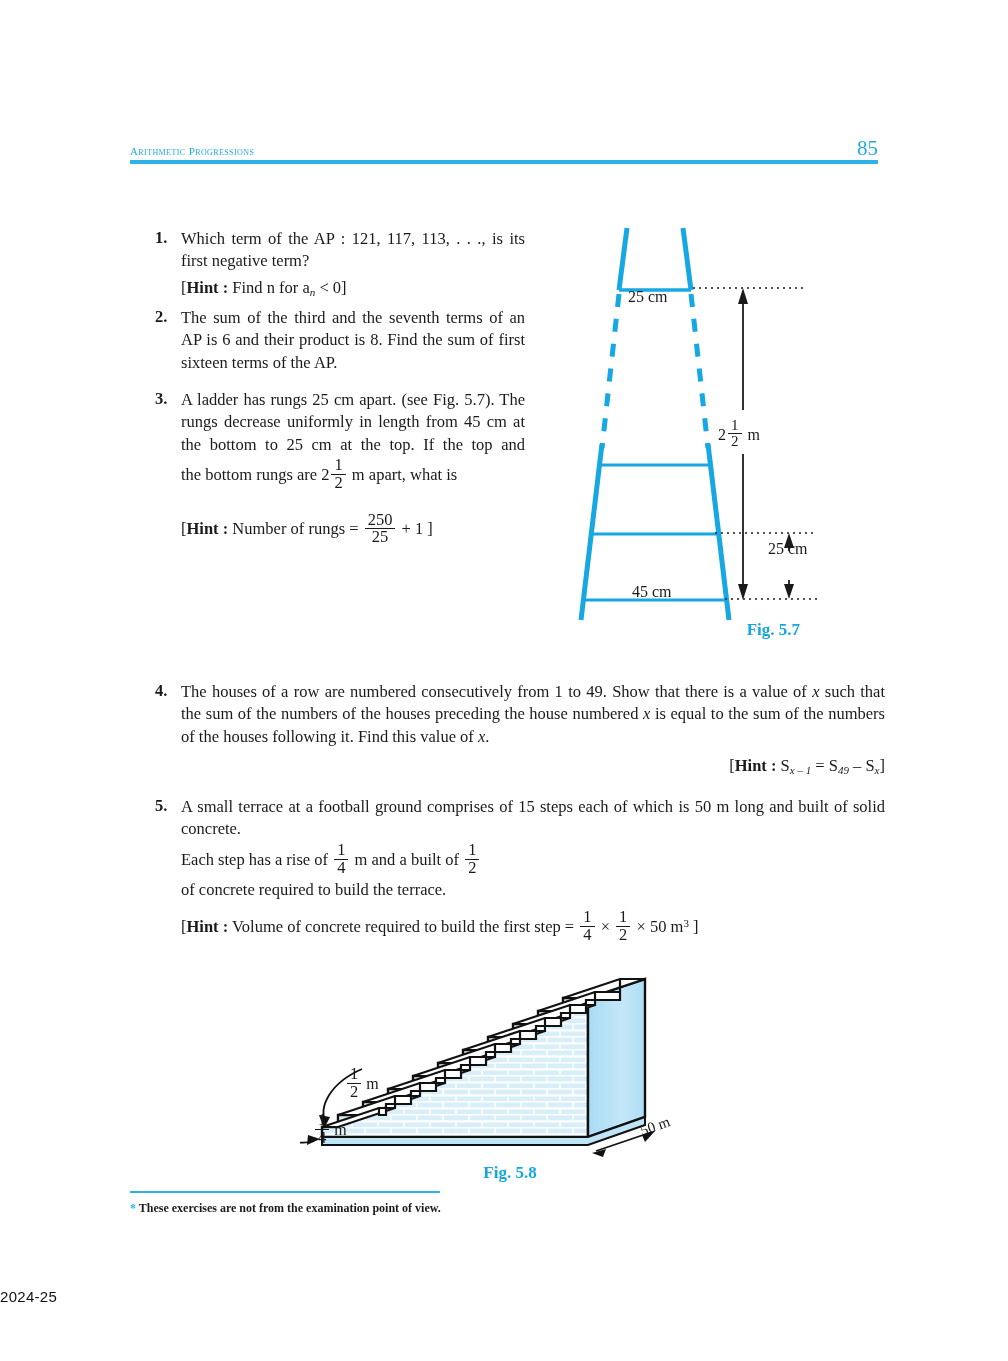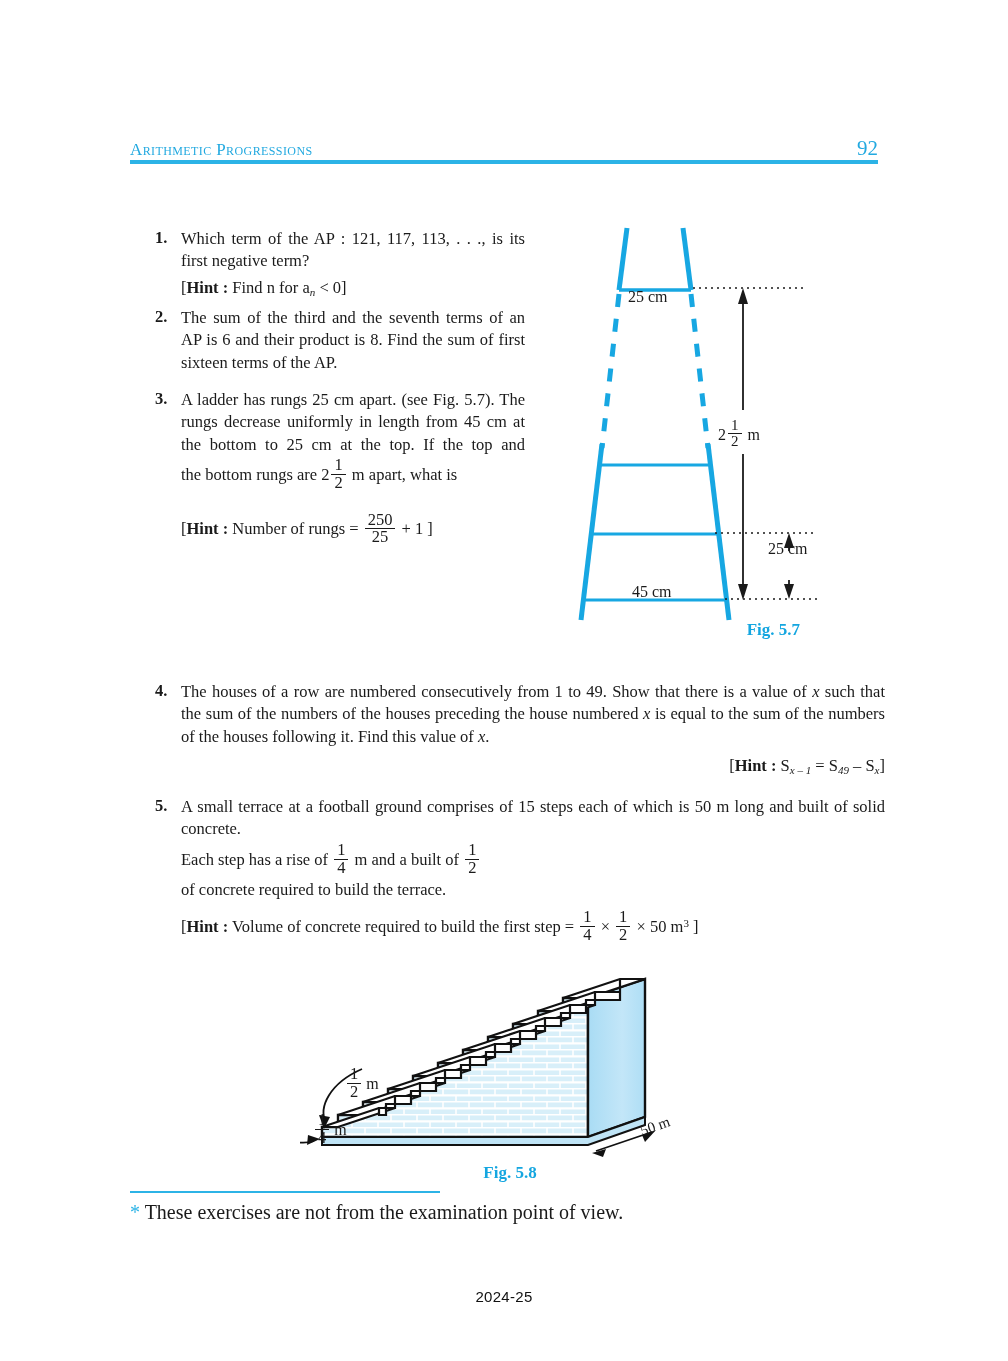--- a/index.html
+++ b/index.html
@@ -26,21 +26,21 @@
     position: absolute;
     left: 130px; top: 136px;
     width: 748px;
     display: flex;
     align-items: baseline;
     justify-content: space-between;
   }
   .header-title {
     color: #22a9e0;
     font-family: "Liberation Serif", serif;
-    font-size: 17px;
+    font-size: 11px;
     font-variant: small-caps;
     letter-spacing: 0.4px;
   }
   .header-pageno {
     color: #22a9e0;
     font-size: 21px;
   }
   .header-rule {
     position: absolute;
     left: 130px; top: 160px;
@@ -173,43 +173,44 @@
   .fn-rule {
     position: absolute;
     left: 130px; top: 1191px;
     width: 310px; height: 2px;
     background: #2cb3e6;
   }
   .footnote {
     position: absolute;
     left: 130px; top: 1201px;
     width: 740px;
-    font-size: 20px;
+    font-size: 12px;
+    font-weight: bold;
   }
   .fn-star { color: #2cb3e6; }
 
   .page-footer {
     position: absolute;
     left: 0; top: 1288px;
     width: 1008px;
-    text-align: center;
+    text-align: left;
     font-family: "Liberation Sans", sans-serif;
     font-size: 15px;
     color: #111111;
     letter-spacing: 0.3px;
   }
 </style>
 </head>
 <body>
 
 <div class="page">
 
   <div class="header">
     <span class="header-title">Arithmetic Progressions</span>
-    <span class="header-pageno">92</span>
+    <span class="header-pageno">85</span>
   </div>
   <div class="header-rule"></div>
 
 
   <div class="q q1">
     <span class="q-num">1.</span>
     <div class="q-body justify">
       <span>Which term of the AP : 121, 117, 113, . . ., is its first negative term?</span>
       <div class="hint">
         [<span class="hint-b">Hint :</span>

